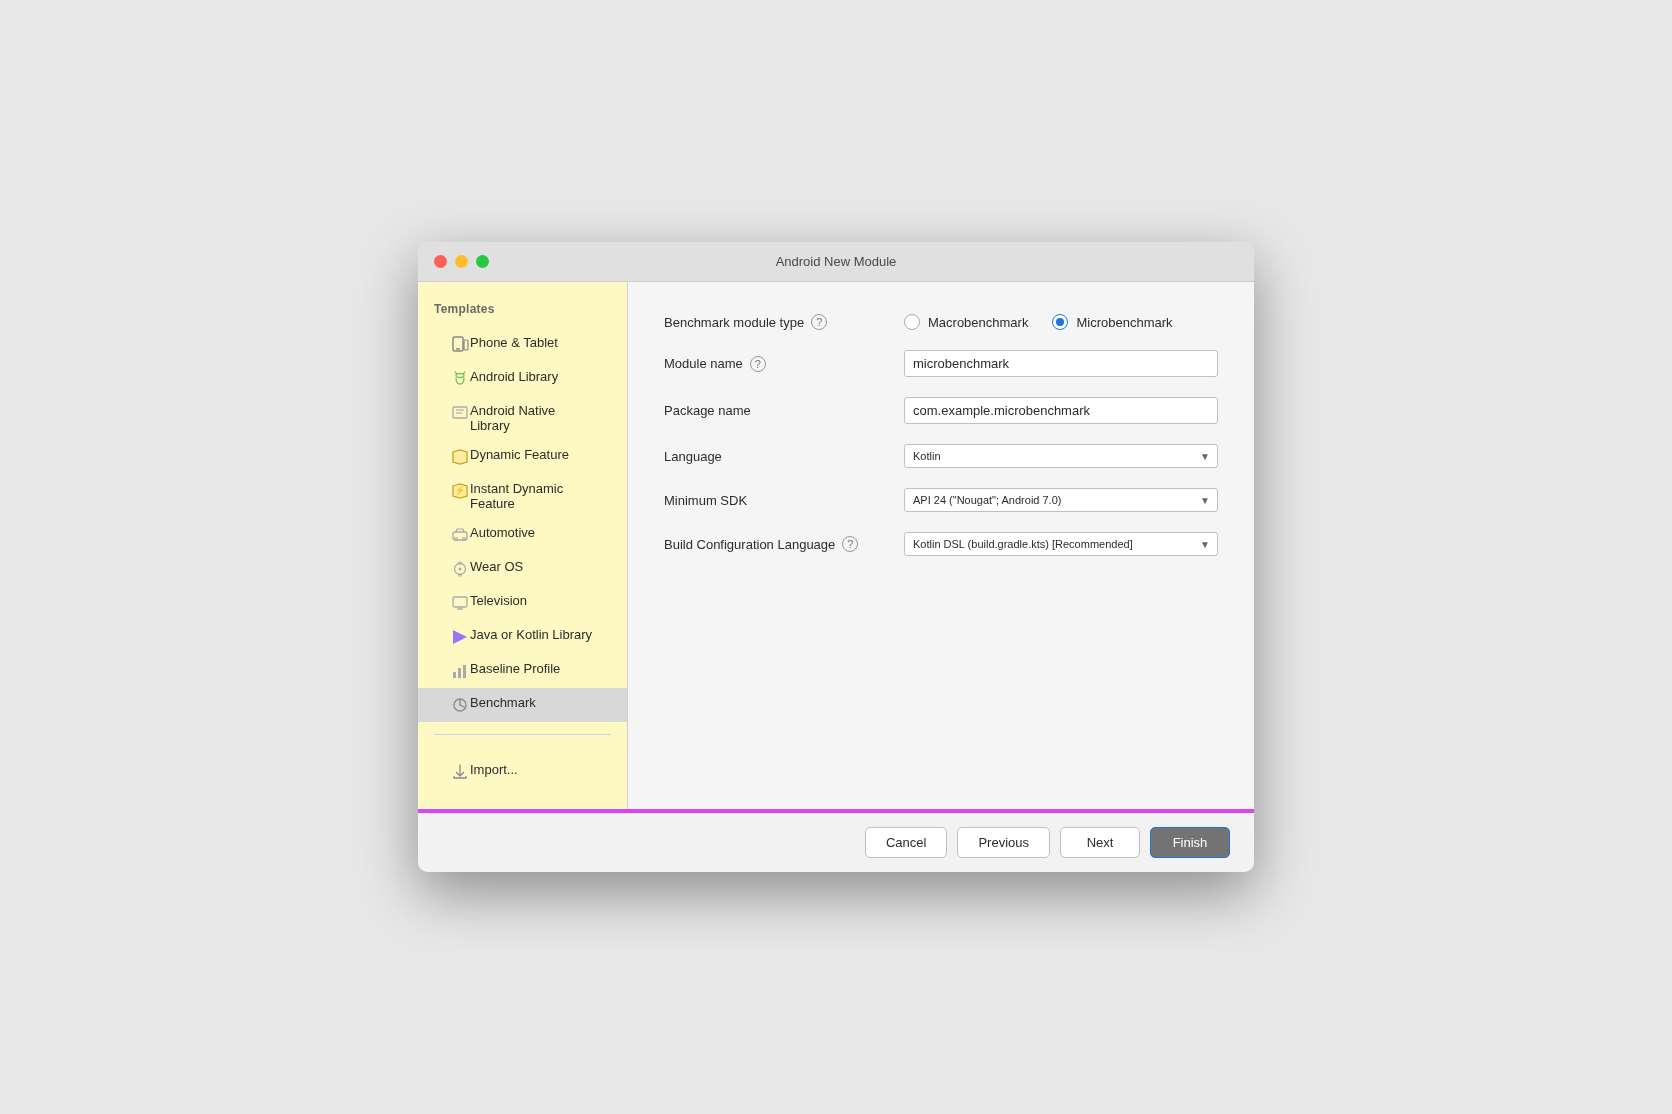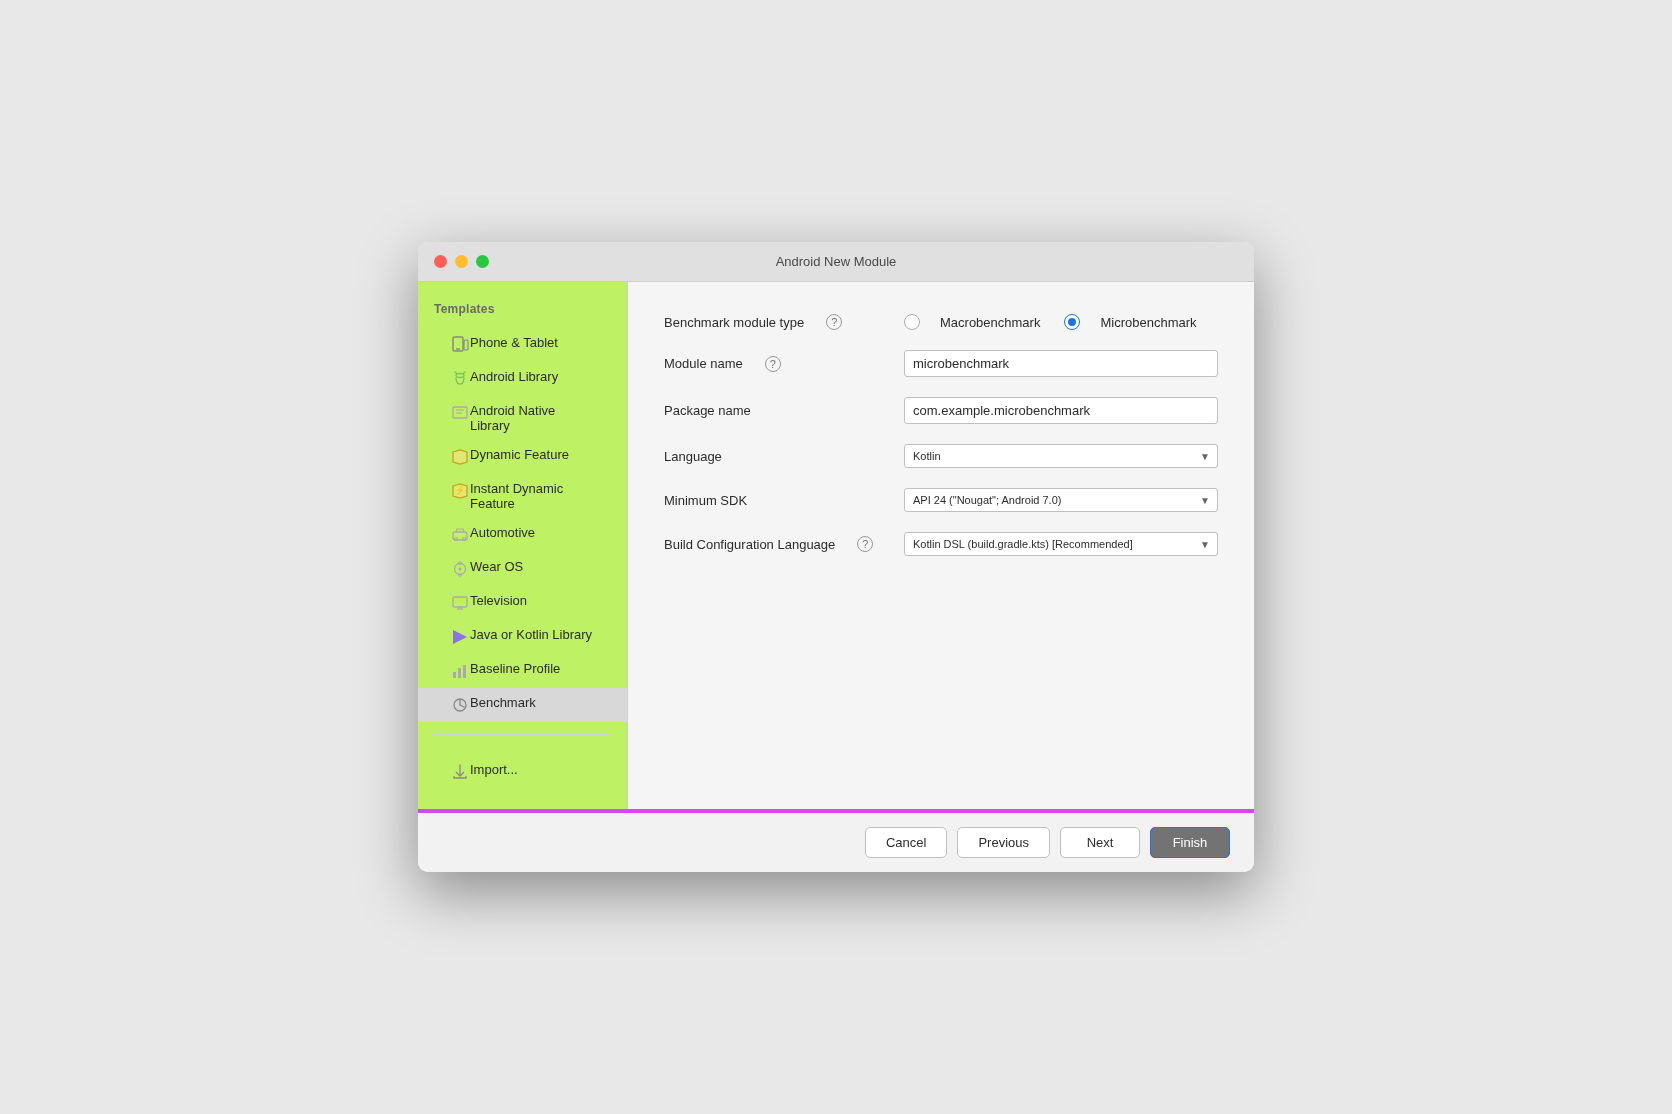--- a/index.html
+++ b/index.html
@@ -50,21 +50,21 @@
       font-size: 13px;
       font-weight: 500;
       color: #4a4a4a;
     }
     .dialog-body {
       display: flex;
       flex: 1;
     }
     .sidebar {
       width: 210px;
-      background: #bef264;
+      background: #fef9c3;
       border-right: 1px solid #d0d0d0;
       padding: 20px 0;
       display: flex;
       flex-direction: column;
     }
     .sidebar-label {
       font-size: 12px;
       font-weight: 600;
       color: #6a6a6a;
       padding: 0 16px 12px 16px;
@@ -109,21 +109,21 @@
       display: flex;
       align-items: center;
       margin-bottom: 20px;
     }
     .form-label {
       width: 240px;
       font-size: 13px;
       color: #2c2c2c;
       display: flex;
       align-items: center;
-      gap: 22px;
+      gap: 7px;
     }
     .help-icon {
       width: 16px;
       height: 16px;
       border-radius: 50%;
       border: 1px solid #999;
       display: inline-flex;
       align-items: center;
       justify-content: center;
       font-size: 11px;
@@ -134,21 +134,21 @@
       flex: 1;
     }
     .radio-group {
       display: flex;
       align-items: center;
       gap: 24px;
     }
     .radio-option {
       display: flex;
       align-items: center;
-      gap: 20px;
+      gap: 8px;
       cursor: pointer;
       font-size: 13px;
       color: #2c2c2c;
     }
     .radio-circle {
       width: 16px;
       height: 16px;
       border-radius: 50%;
       border: 1.5px solid #aaa;
       display: flex;

